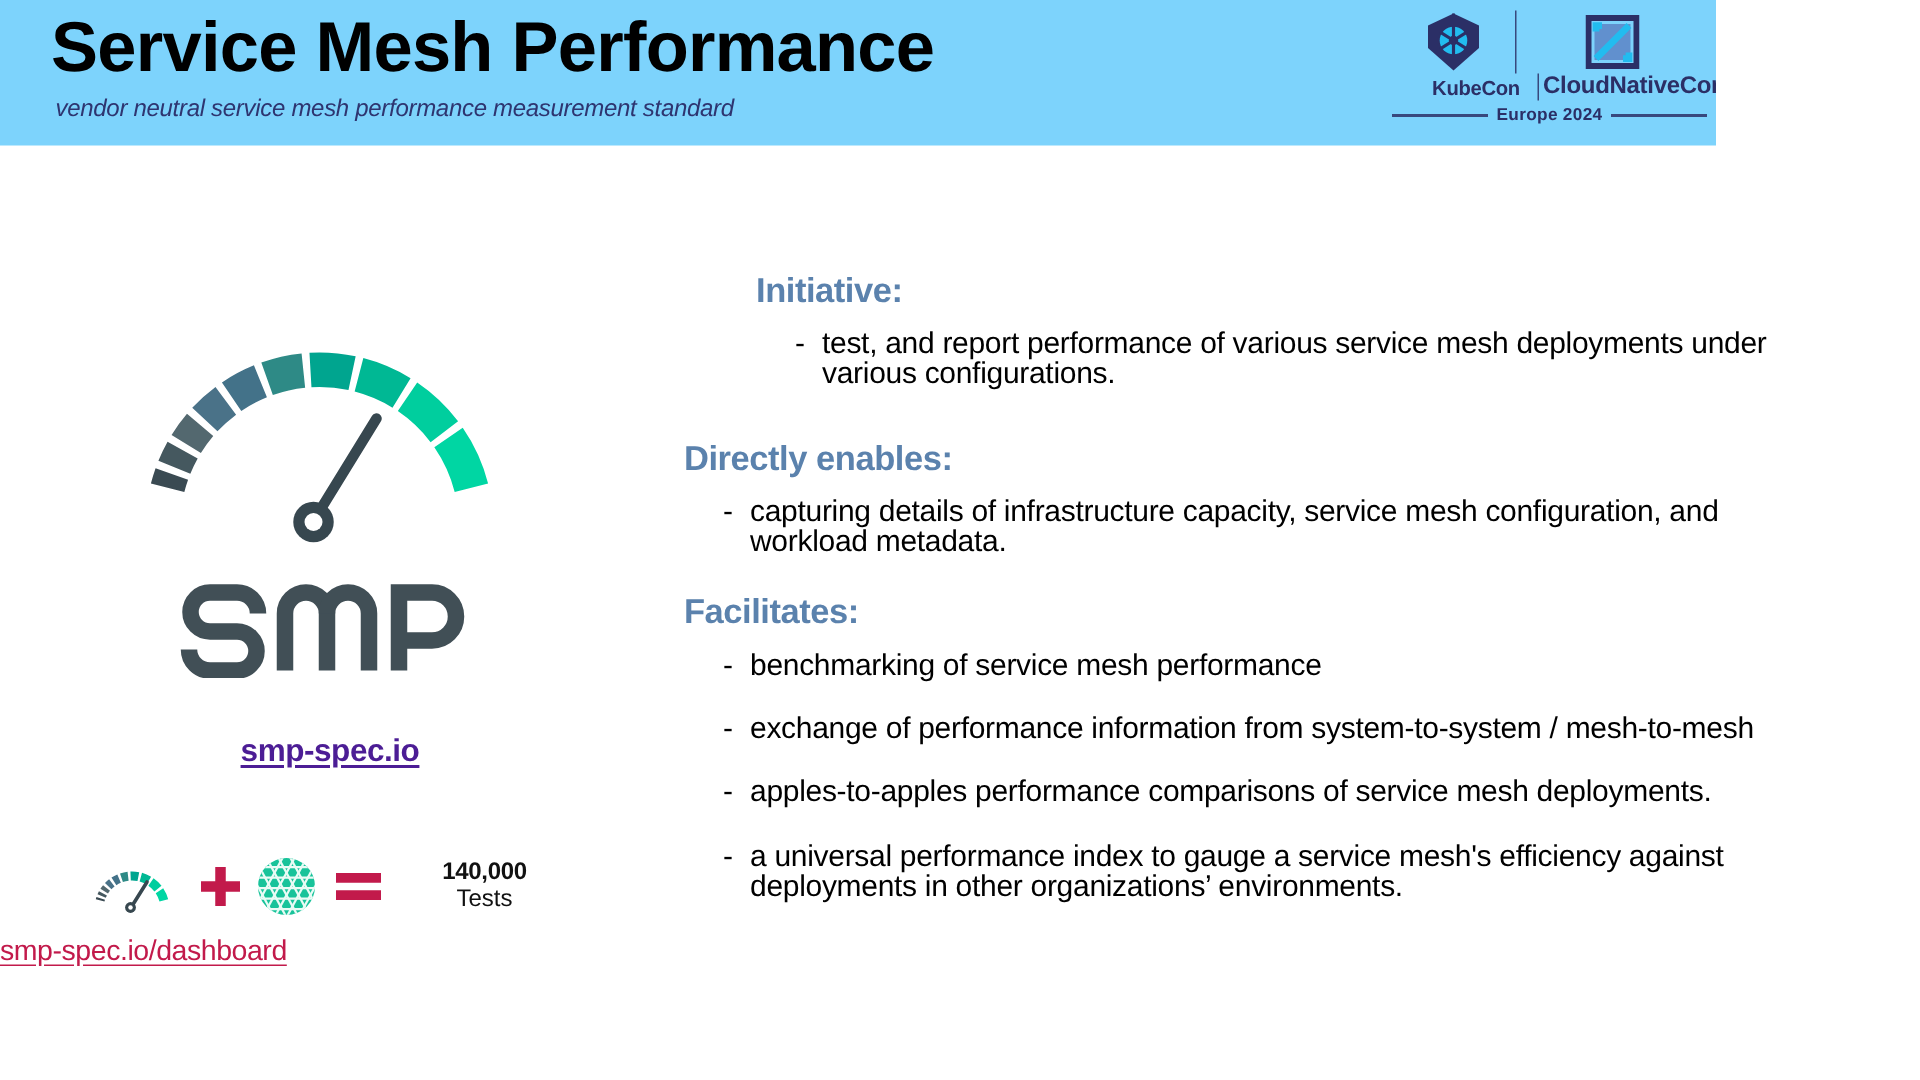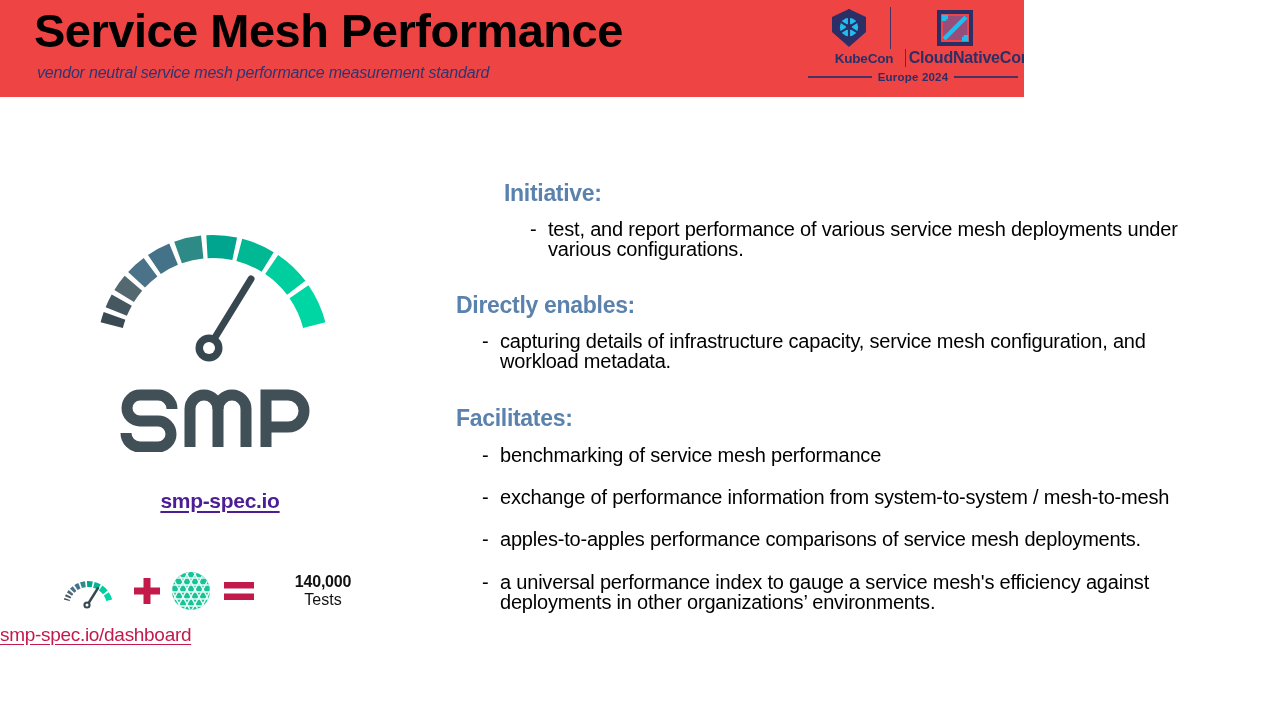--- a/index.html
+++ b/index.html
@@ -12,23 +12,23 @@
     height: 720px;
     overflow: hidden;
     font-family: "Liberation Sans", sans-serif;
     position: relative;
   }
 
   
   .header {
     position: absolute;
     left: 0; top: 0;
-    width: 1024px;
+    width: 1144px;
     height: 97px;
-    background: #ef4444;
+    background: #7dd3fc;
     overflow: hidden;
   }
   .header-title {
     position: absolute;
     left: 34px;
     top: 2px;
     font-size: 47px;
     font-weight: 700;
     color: #000000;
     letter-spacing: -0.5px;
@@ -242,21 +242,21 @@
     box-sizing: border-box;
     font-size: 20px;
     color: #000000;
   }
   .bullet .btext { flex: 1; }
 
   .s1 { margin-top: 0px; margin-left: 48px; }
   .s1 .bullets { margin-top: 12px; }
   .s2 { margin-top: 32px; }
   .s2 .bullets { margin-top: 12px; }
-  .s3 { margin-top: 33px; }
+  .s3 { margin-top: 22px; }
   .s3 .bullets { margin-top: 13px; }
   .s3 .bullet { margin-bottom: 22px; }
 </style>
 </head>
 <body>
 
 <div class="header">
   <div class="header-title">Service Mesh Performance</div>
   <div class="header-subtitle">vendor neutral service mesh performance measurement standard</div>
 

